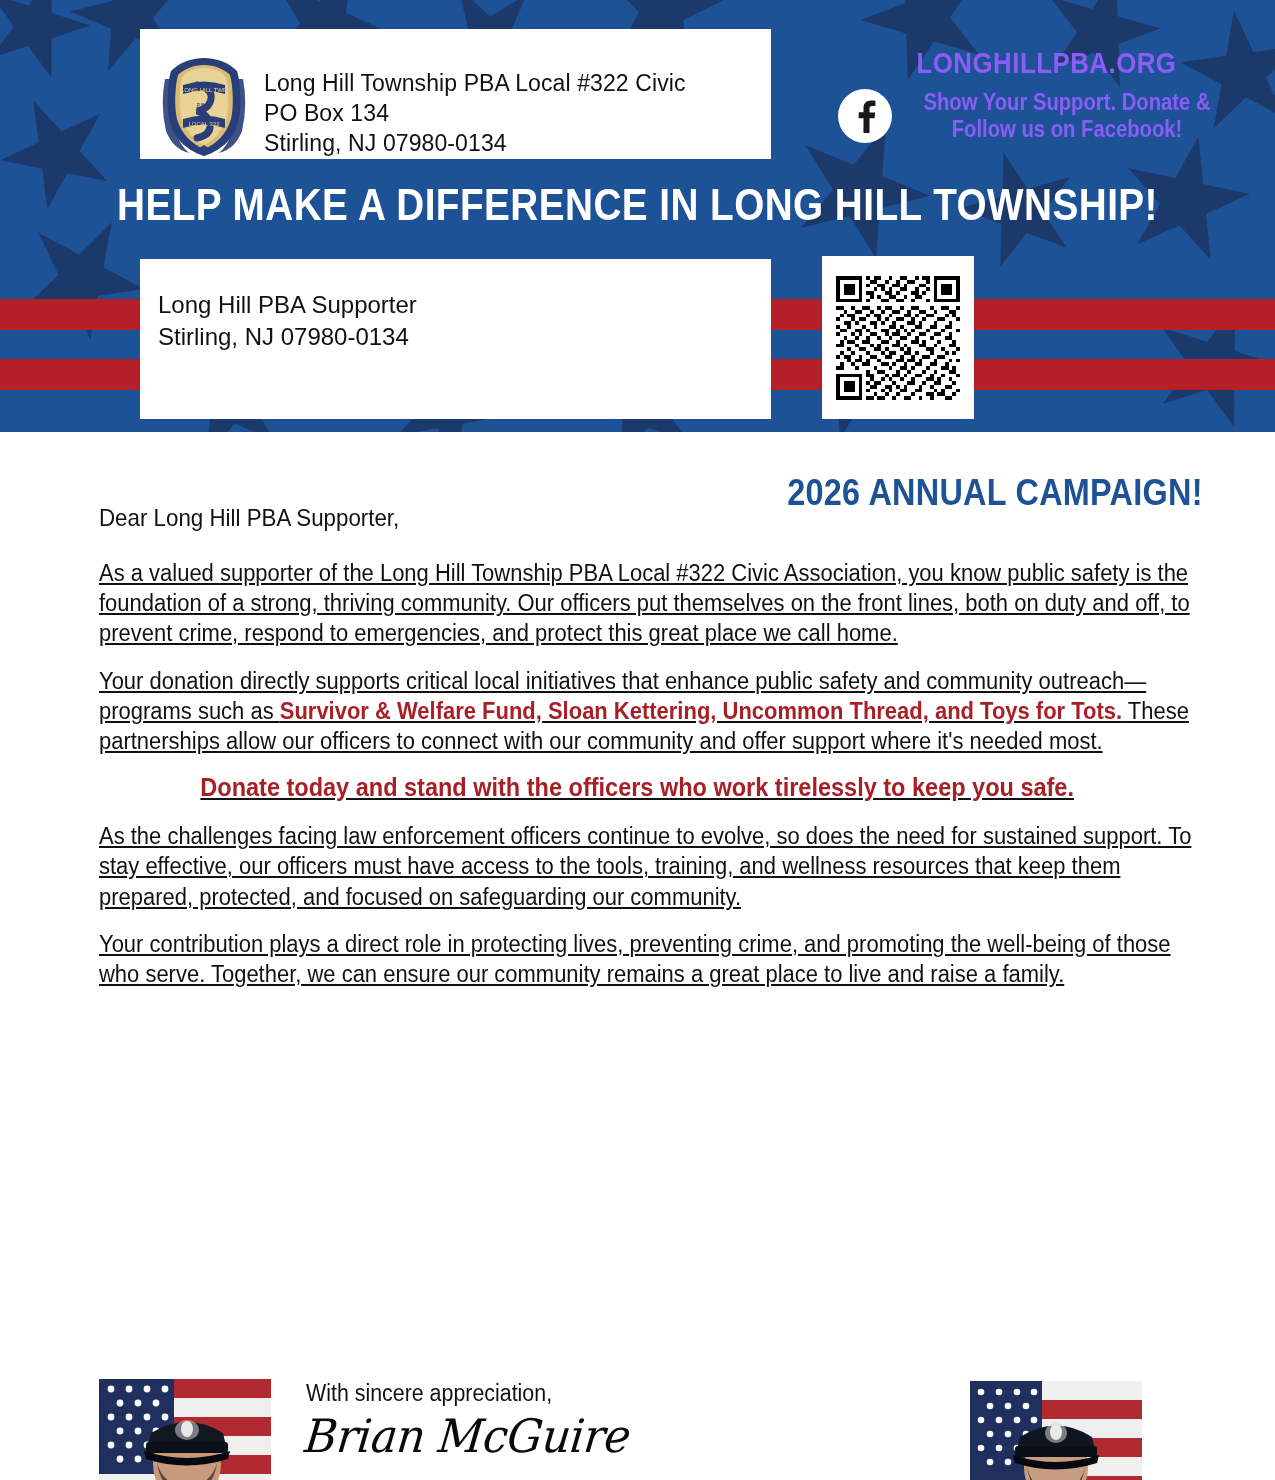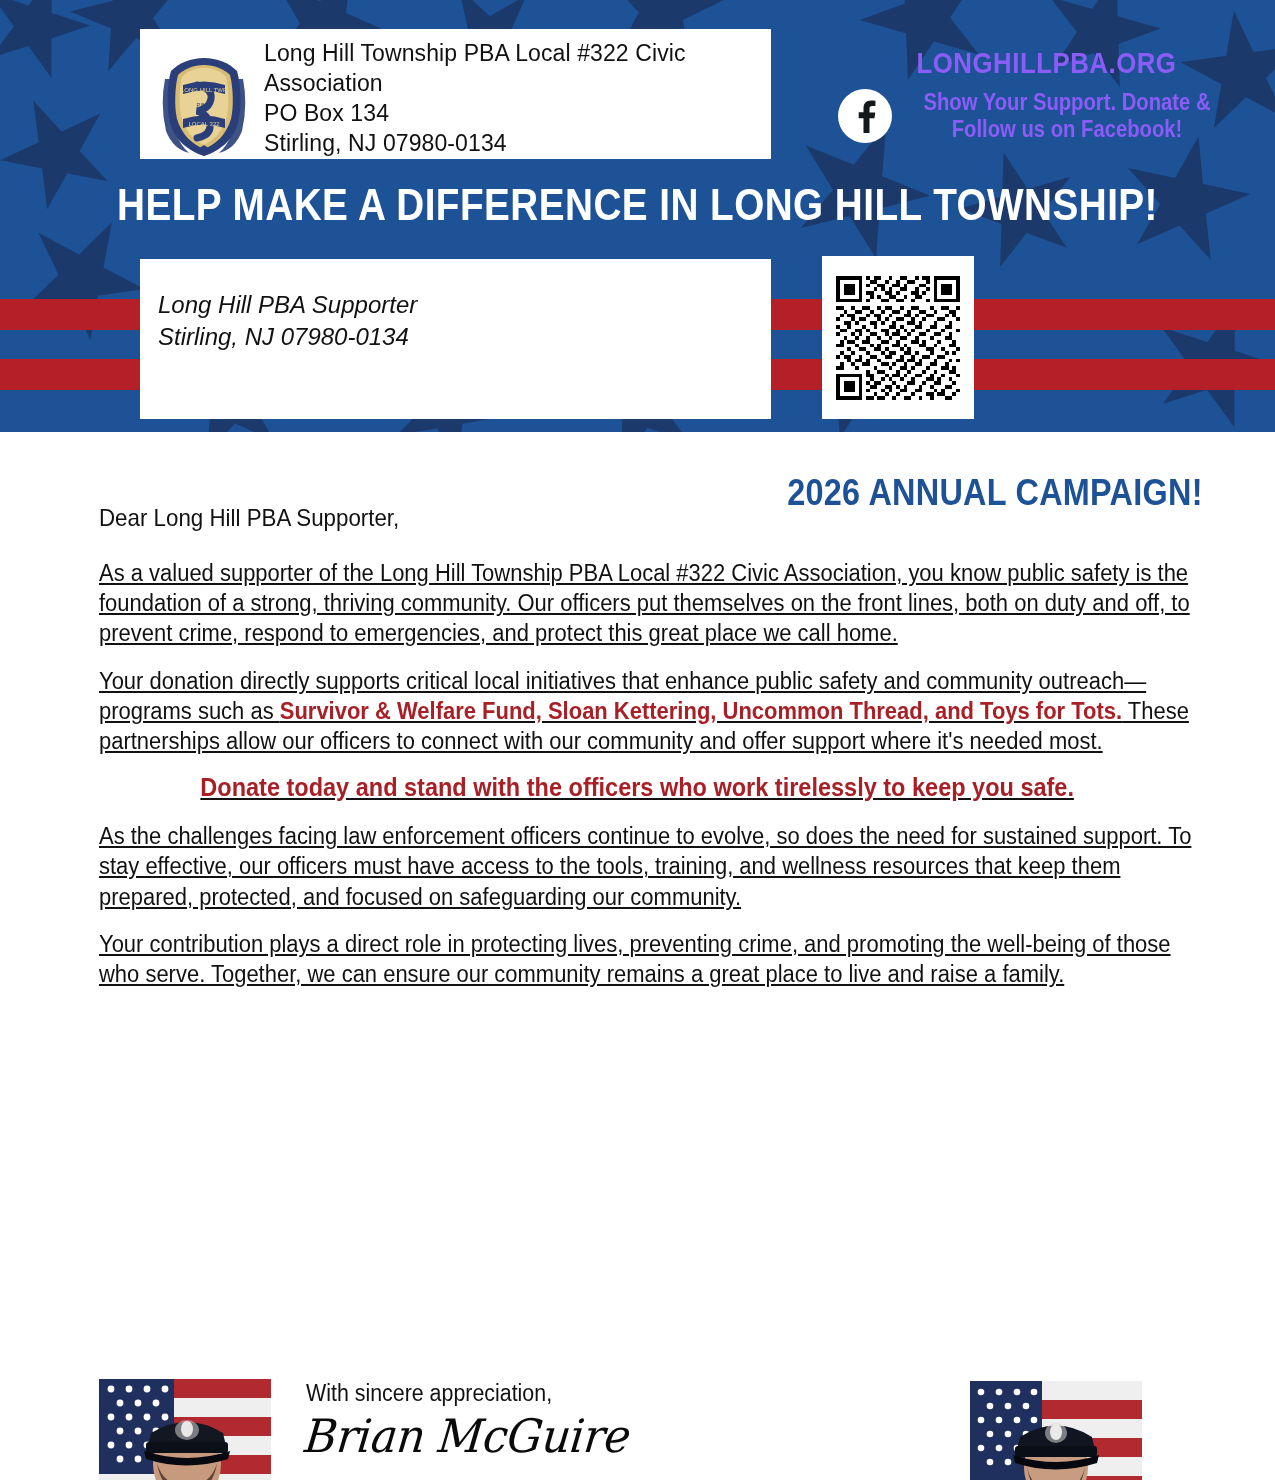--- a/index.html
+++ b/index.html
@@ -99,21 +99,20 @@
     transform-origin: center top;
   }
 
   
   .recipient-window {
     position: absolute;
     left: 140px; top: 259px;
     width: 631px; height: 160px;
     background: #ffffff;
     padding: 30px 0 0 18px;
-    font-style: italic;
   }
   .recipient-lines {
     font-size: 24px;
     line-height: 1.33;
     color: #111;
   }
 
   
   .qr-panel {
     position: absolute;
@@ -264,21 +263,20 @@
         <text x="43" y="52" font-size="5.5" fill="#2a3f7a" text-anchor="middle" font-family="Liberation Sans, sans-serif">P.B.A.</text>
         <text x="43" y="71" font-size="6" fill="#e8d296" text-anchor="middle" font-family="Liberation Sans, sans-serif">LOCAL 322</text>
         <path d="M12 24 q-6 28 2 52 q5 14 14 22 q-16 -4 -23 -22 q-6 -26 -1 -52 z" fill="#2a3f7a" opacity="0.9"></path>
         <path d="M74 24 q6 28 -2 52 q-5 14 -14 22 q16 -4 23 -22 q6 -26 1 -52 z" fill="#2a3f7a" opacity="0.9"></path>
         <path d="M34 96 l9 -6 l9 6 l-9 5 z" fill="#2a3f7a"></path>
       </g>
     </svg>
   </div>
   <div class="return-lines">
     <div>Long Hill Township PBA Local #322 Civic</div>
-    <div>Association</div>
     <div>PO Box 134</div>
     <div>Stirling, NJ 07980-0134</div>
   </div>
 </div>
 
 <div class="fb-block">
   <div class="site-url">LONGHILLPBA.ORG</div>
   <div class="fb-row">
     <div class="fb-icon">
       <svg viewBox="0 0 30 34">

